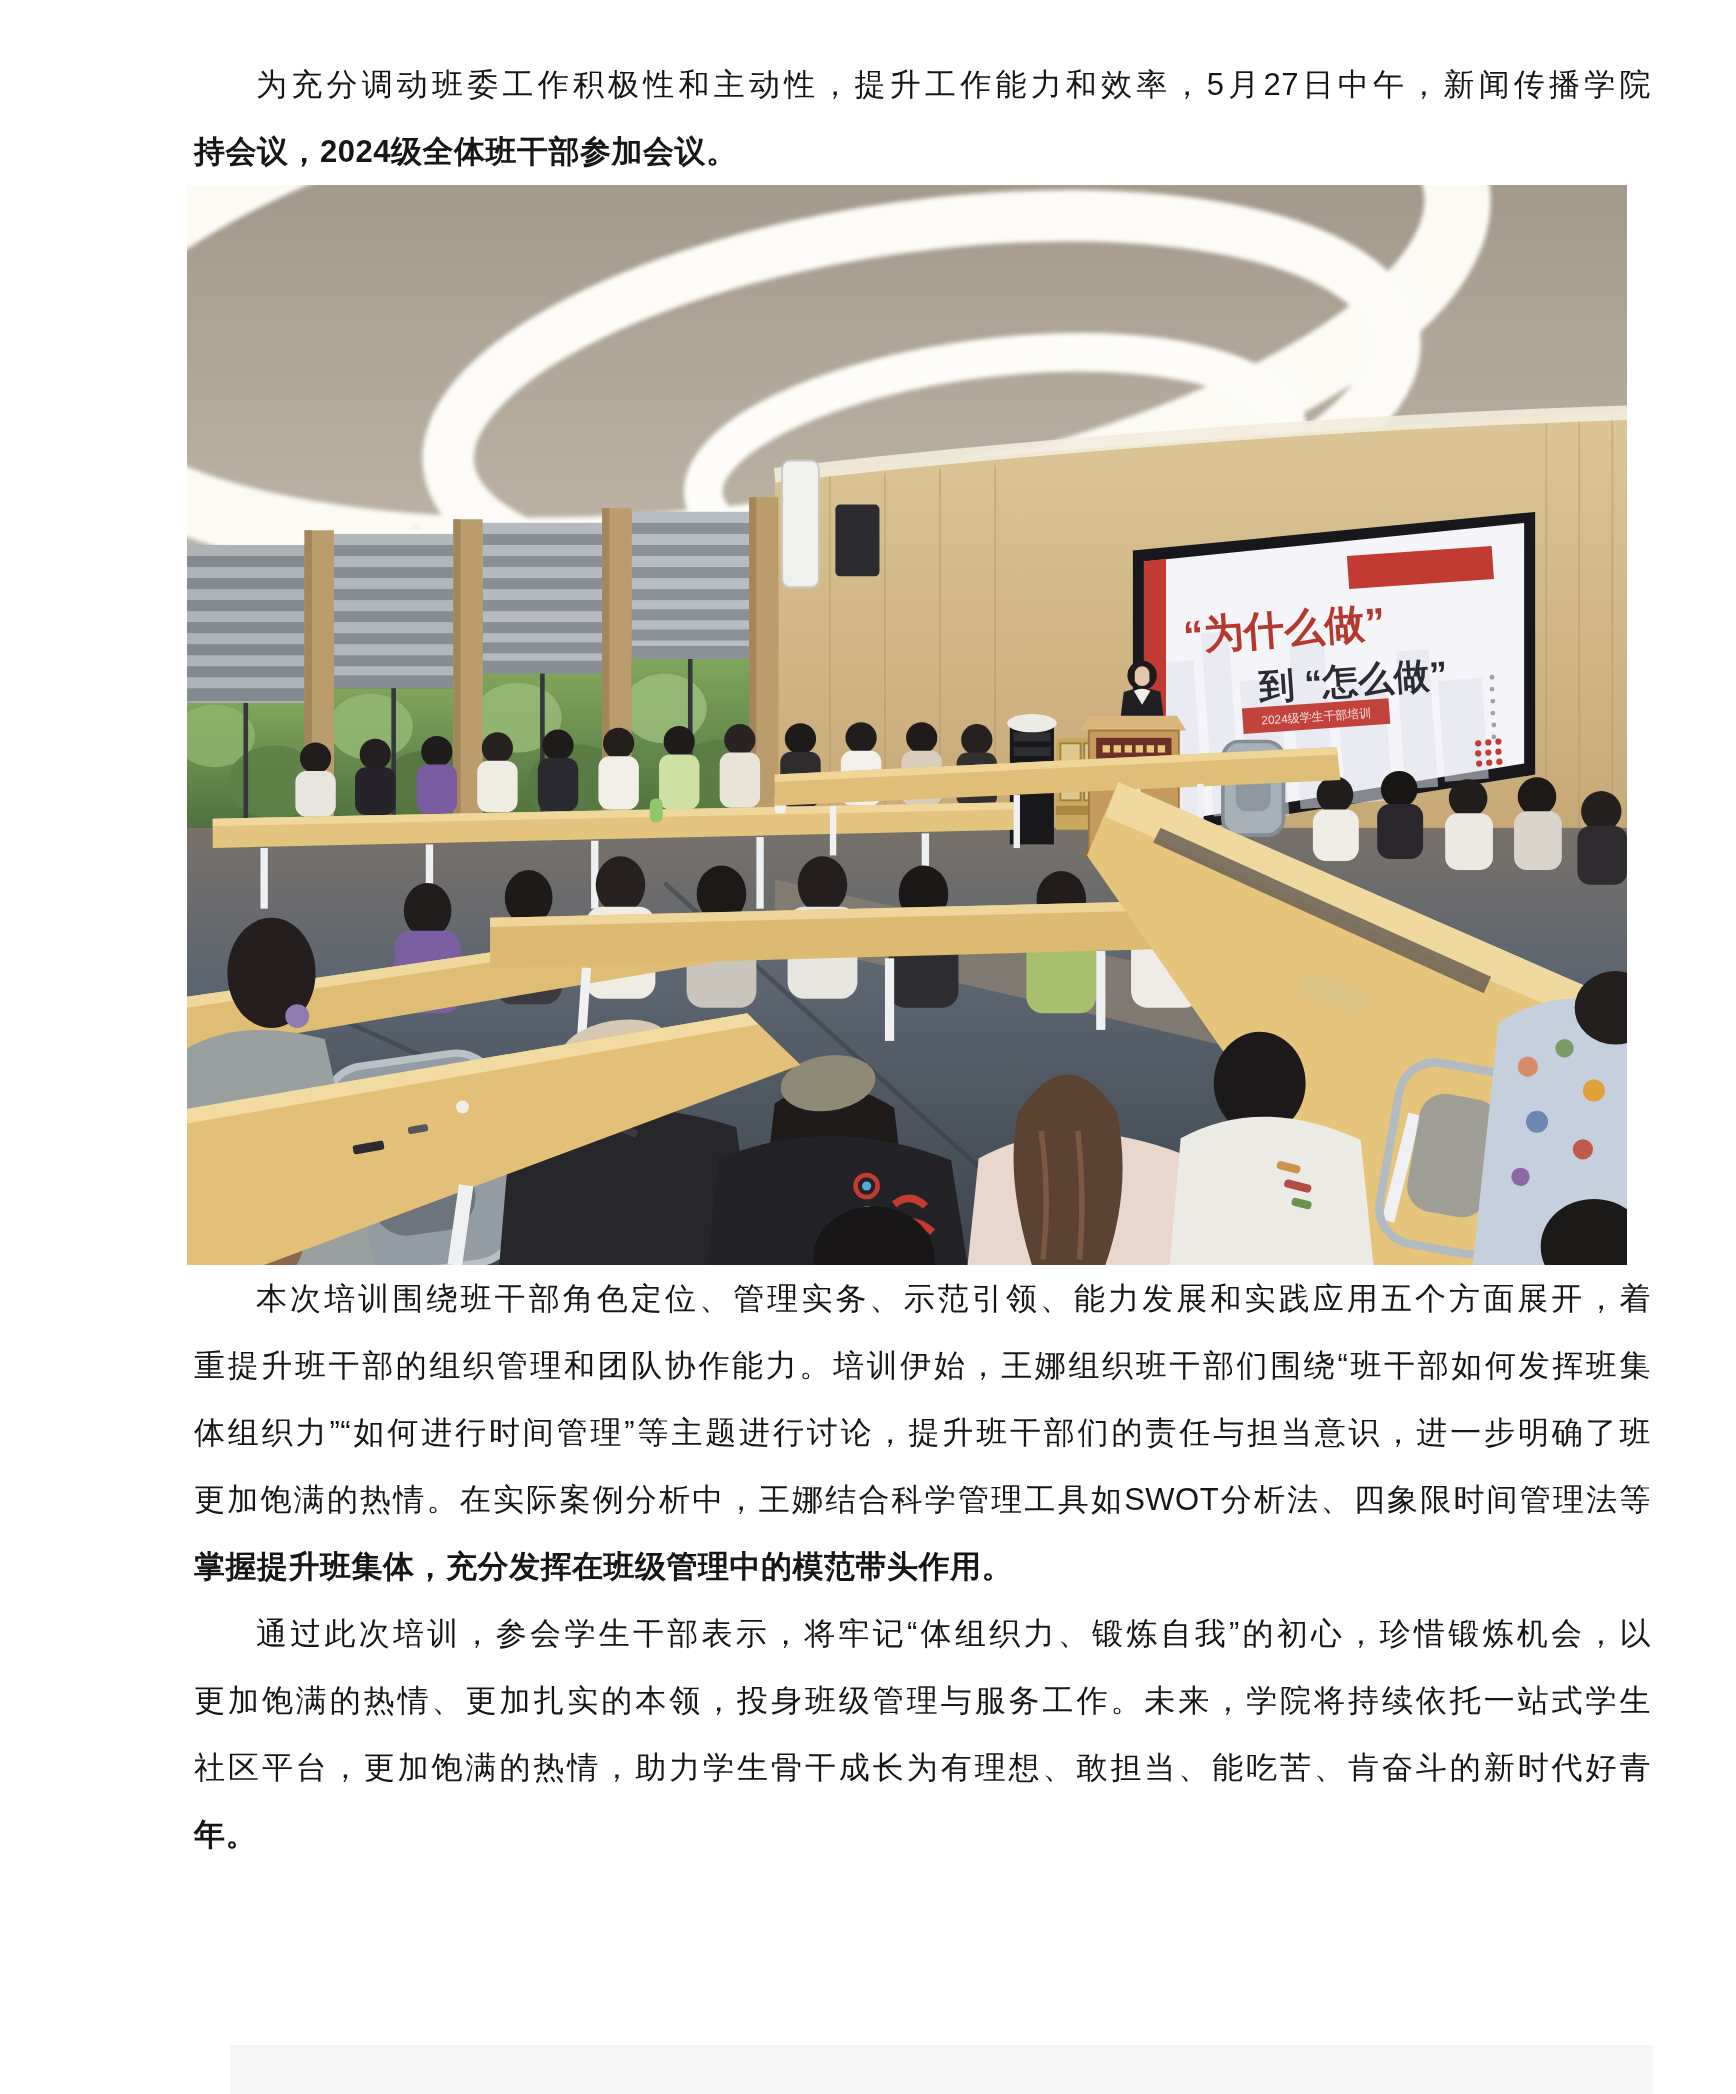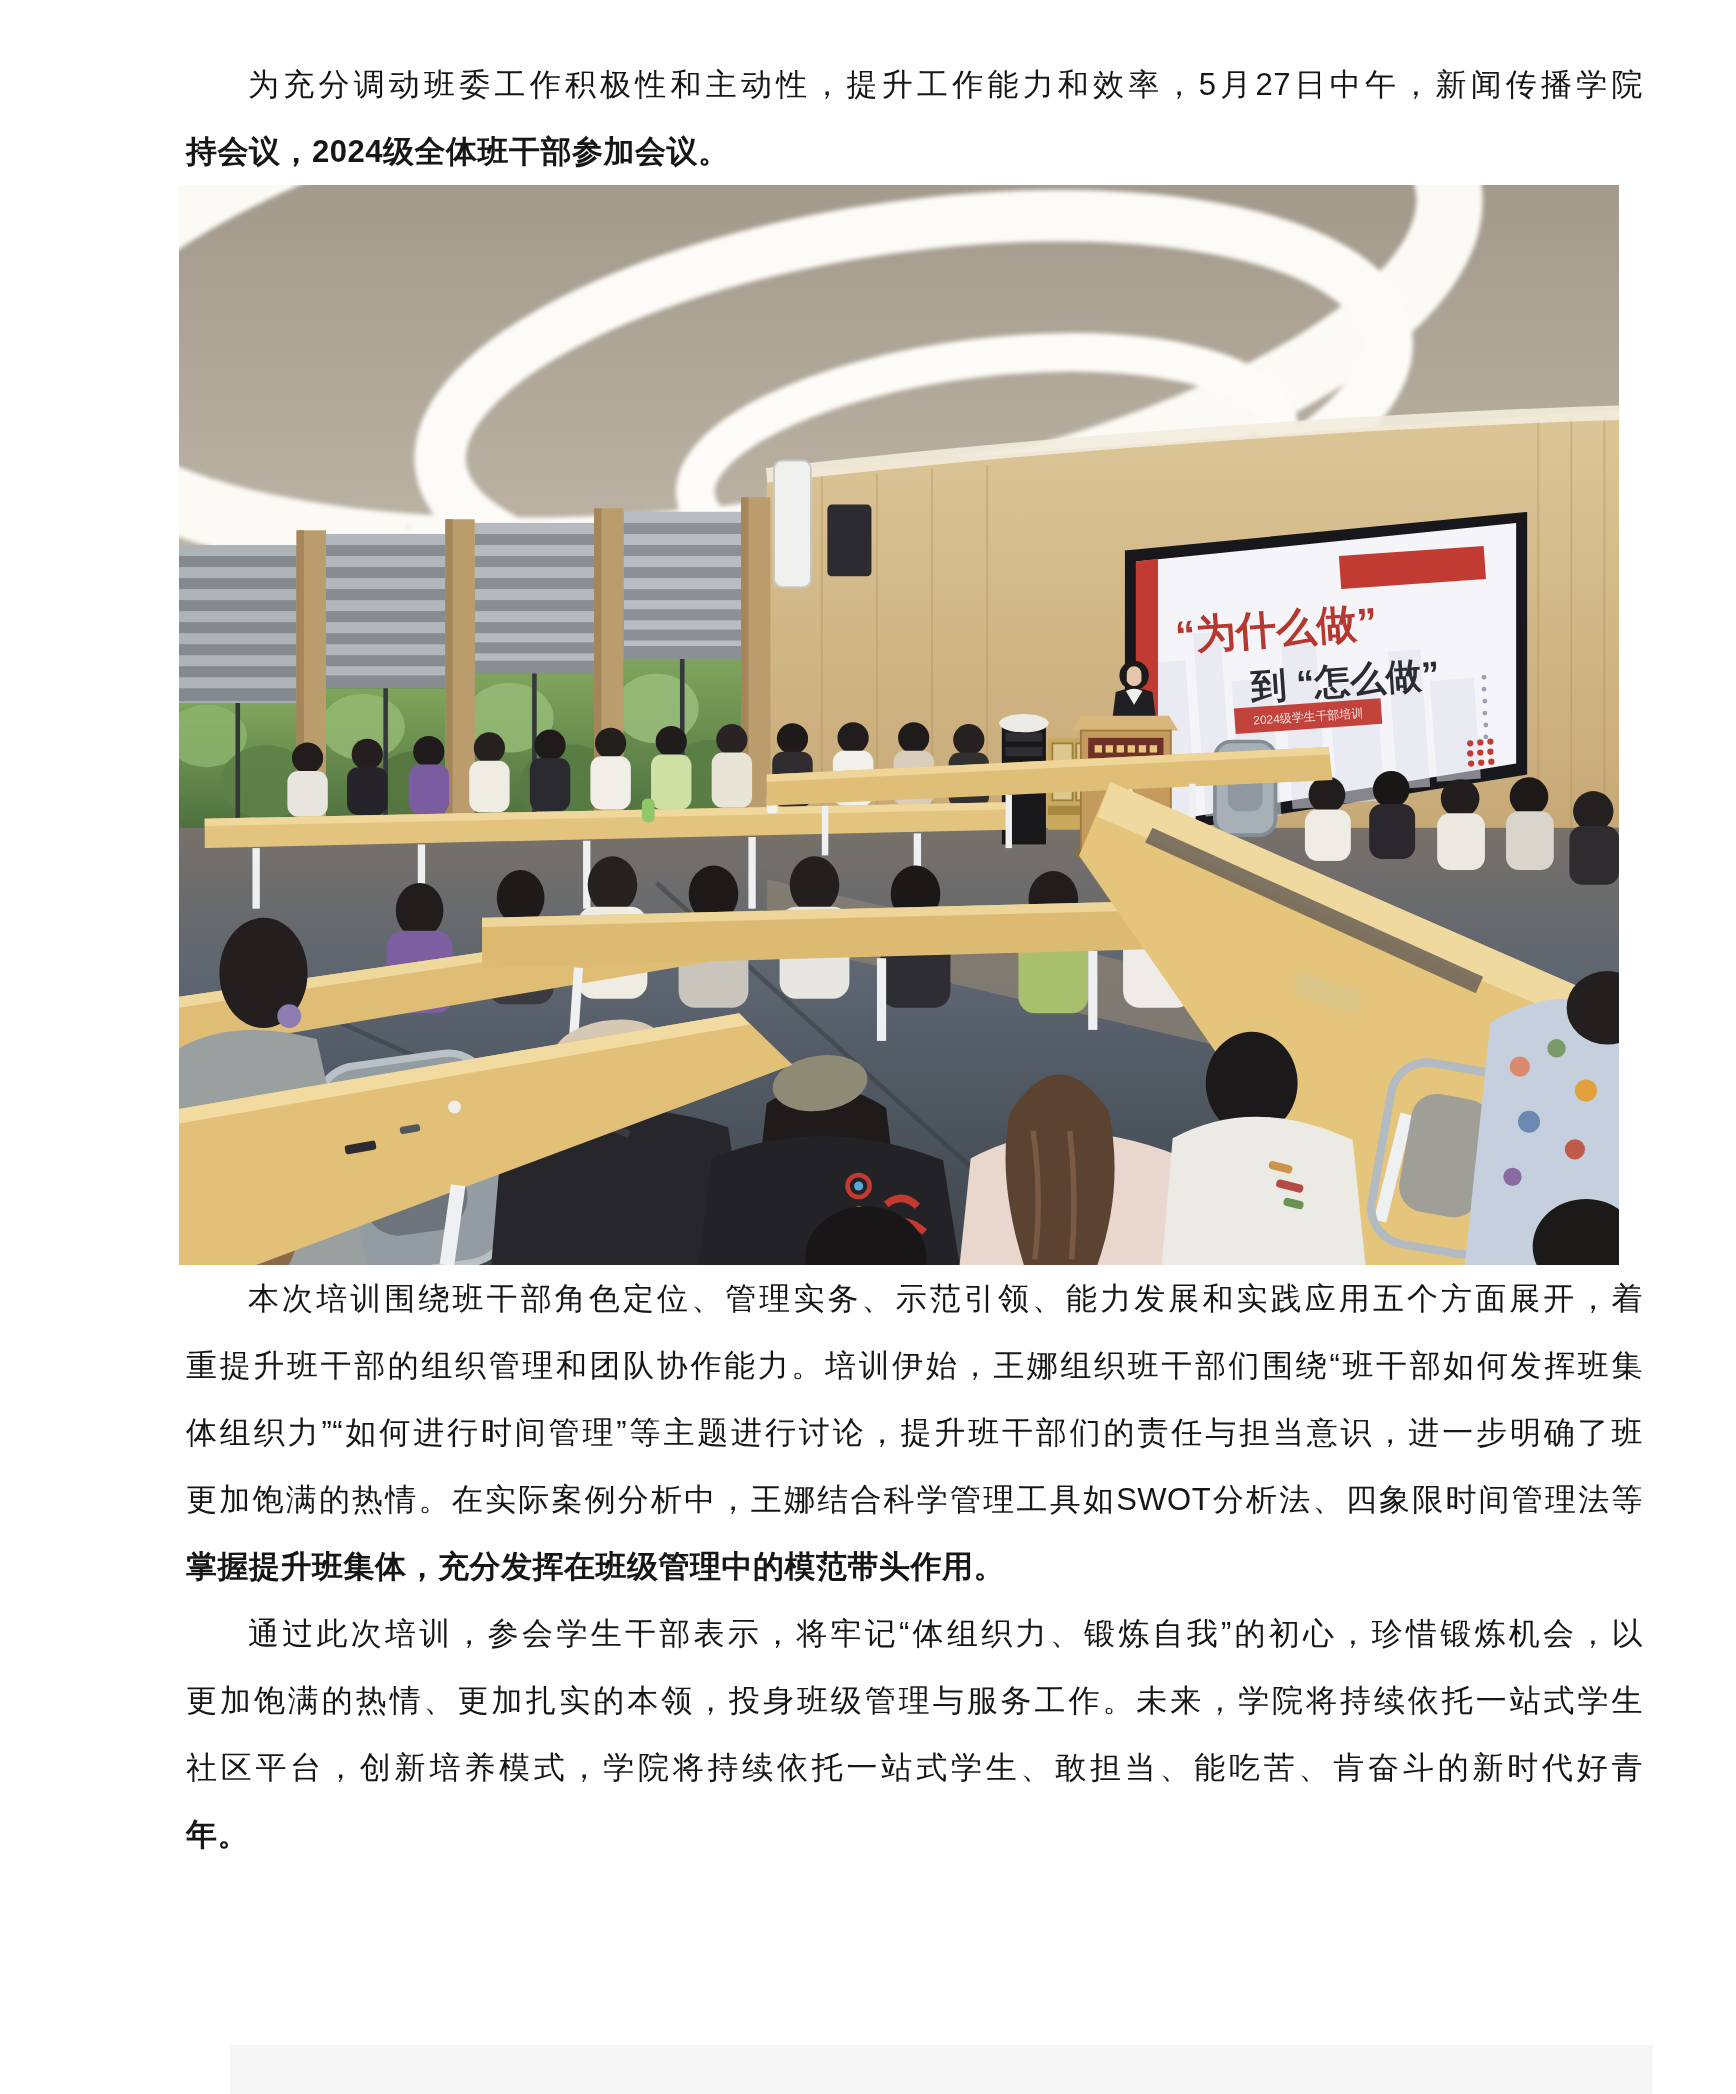--- a/index.html
+++ b/index.html
@@ -1,21 +1,21 @@
 <!DOCTYPE html>
 <html style="font-size:14.7px"><head>
 <meta charset="utf-8">
 <style>
   html,body{margin:0;padding:0;background:#ffffff;}
   body{
     width:1737px;height:2095px;position:relative;overflow:hidden;
     font-family:"Liberation Sans","DejaVu Sans",sans-serif;
     -webkit-font-smoothing:antialiased;
   }
-  .content{position:absolute;left:186px;top:51px;width:1457px;}
+  .content{position:absolute;left:194px;top:51px;width:1457px;}
   .para{margin:0;padding:0;}
   .tline{
     height:67px;line-height:67px;font-size:31px;color:#161616;
     text-align:justify;text-align-last:justify;text-justify:inter-character;
     white-space:nowrap;letter-spacing:0.5px;
   }
   .tline.lastline{text-align-last:left;white-space:normal;font-weight:bold;}
   .tline.indent{text-indent:62px;}
   figure.photo{
     margin:0 0 0 -7.3px;width:1440px;height:1080px;display:block;
@@ -556,20 +556,20 @@
     <div class="tline indent">本次培训围绕班干部角色定位、管理实务、示范引领、能力发展和实践应用五个方面展开，着</div>
     <div class="tline">重提升班干部的组织管理和团队协作能力。培训伊始，王娜组织班干部们围绕“班干部如何发挥班集</div>
     <div class="tline">体组织力”“如何进行时间管理”等主题进行讨论，提升班干部们的责任与担当意识，进一步明确了班</div>
     <div class="tline">更加饱满的热情。在实际案例分析中，王娜结合科学管理工具如SWOT分析法、四象限时间管理法等</div>
     <div class="tline lastline">掌握提升班集体，充分发挥在班级管理中的模范带头作用。</div>
   </section>
 
   <section class="para">
     <div class="tline indent">通过此次培训，参会学生干部表示，将牢记“体组织力、锻炼自我”的初心，珍惜锻炼机会，以</div>
     <div class="tline">更加饱满的热情、更加扎实的本领，投身班级管理与服务工作。未来，学院将持续依托一站式学生</div>
-    <div class="tline">社区平台，创新培养模式，学院将持续依托一站式学生、敢担当、能吃苦、肯奋斗的新时代好青</div>
+    <div class="tline">社区平台，更加饱满的热情，助力学生骨干成长为有理想、敢担当、能吃苦、肯奋斗的新时代好青</div>
     <div class="tline lastline">年。</div>
   </section>
 
 </div>
 
 <div class="bottom-strip"></div>
 
 
 </body></html>

